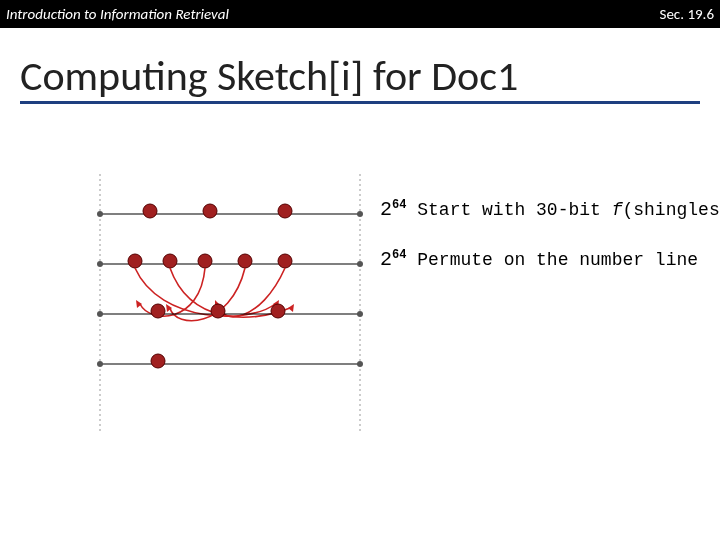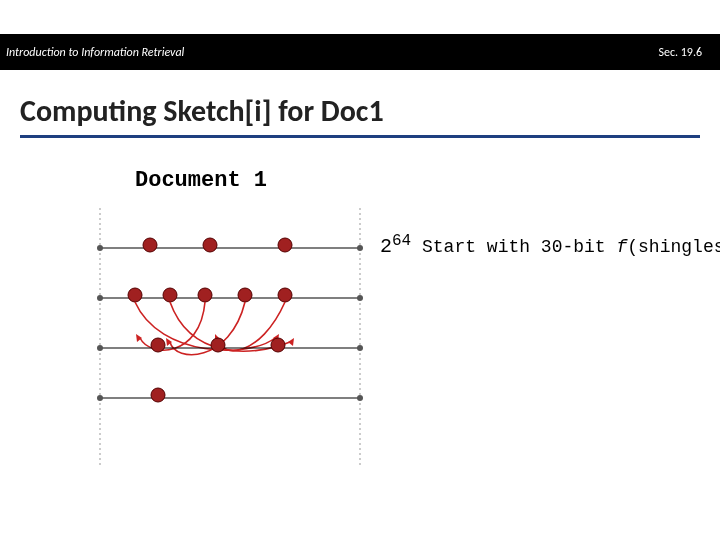--- a/index.html
+++ b/index.html
@@ -6,45 +6,43 @@
     margin: 0;
     padding: 0;
     width: 720px;
     height: 540px;
     background: #fff;
     font-family: Calibri, Arial, sans-serif;
     overflow: hidden;
   }
   .topbar {
     background: #000;
-    height: 36px;
+    height: 28px;
     width: 100%;
     color: #fff;
     display: flex;
     justify-content: space-between;
     align-items: center;
-    font-size: 12px;
-    margin-top: 34px;
+    font-size: 15px;
   }
   .topbar-left {
     font-style: italic;
     padding-left: 6px;
   }
   .topbar-right {
-    padding-right: 18px;
+    padding-right: 6px;
   }
   .title-wrap {
     padding: 22px 20px 0 20px;
   }
   .title {
-    font-size: 30px;
-    font-weight: 700;
+    font-size: 42px;
+    font-weight: 400;
     color: #222;
     margin: 0;
-    padding-bottom: 6px;
   }
   .title-rule {
     border: 0;
     border-top: 3px solid #1e3f80;
     margin: 0;
   }
   .stage {
     position: relative;
     height: 420px;
   }
@@ -64,22 +62,23 @@
   .row-label {
     position: absolute;
     font-family: "Courier New", monospace;
     font-size: 18px;
     white-space: nowrap;
   }
   .row-base {
     font-size: 20px;
   }
   .row-sup {
-    font-size: 16px;
+    font-size: 12px;
     vertical-align: super;
+    font-weight: bold;
   }
   .row-sub {
     font-size: 12px;
     vertical-align: sub;
   }
   .row-em {
     font-style: italic;
   }
   
   .r1 { left: 380px; top: 94px; }
@@ -98,21 +97,20 @@
   <span class="topbar-right">Sec. 19.6</span>
 </div>
 
 <div class="title-wrap">
   <h1 class="title">Computing Sketch[i] for Doc1</h1>
   <hr class="title-rule">
 </div>
 
 <div class="stage">
 
-  <div class="doc-label">Document 1</div>
 
   <svg class="diagram" width="300" height="270">
 
     <line x1="20" y1="0" x2="20" y2="260" stroke="#999" stroke-width="1" stroke-dasharray="2,3"></line>
     <line x1="280" y1="0" x2="280" y2="260" stroke="#999" stroke-width="1" stroke-dasharray="2,3"></line>
 
     <g>
       <line x1="20" y1="40" x2="280" y2="40" stroke="#000" stroke-width="1.2"></line>
       <circle cx="20" cy="40" r="3" fill="#555"></circle>
       <circle cx="280" cy="40" r="3" fill="#555"></circle>
@@ -162,16 +160,19 @@
       <circle cx="20" cy="190" r="3" fill="#555"></circle>
       <circle cx="280" cy="190" r="3" fill="#555"></circle>
       <circle cx="78" cy="187" r="7" fill="#a02020" stroke="#500" stroke-width="1"></circle>
     </g>
   </svg>
 
   <div class="row-label r1">
     <span class="row-base">2</span><span class="row-sup">64</span><span> Start with 30-bit </span><span class="row-em">f</span><span>(shingles)</span>
   </div>
 
+  <div class="row-label r2">
+    <span class="row-base">2</span><span class="row-sup">64</span><span> Permute on the number line</span>
+  </div>
 
 
 
 </div>
 
 </body></html>

